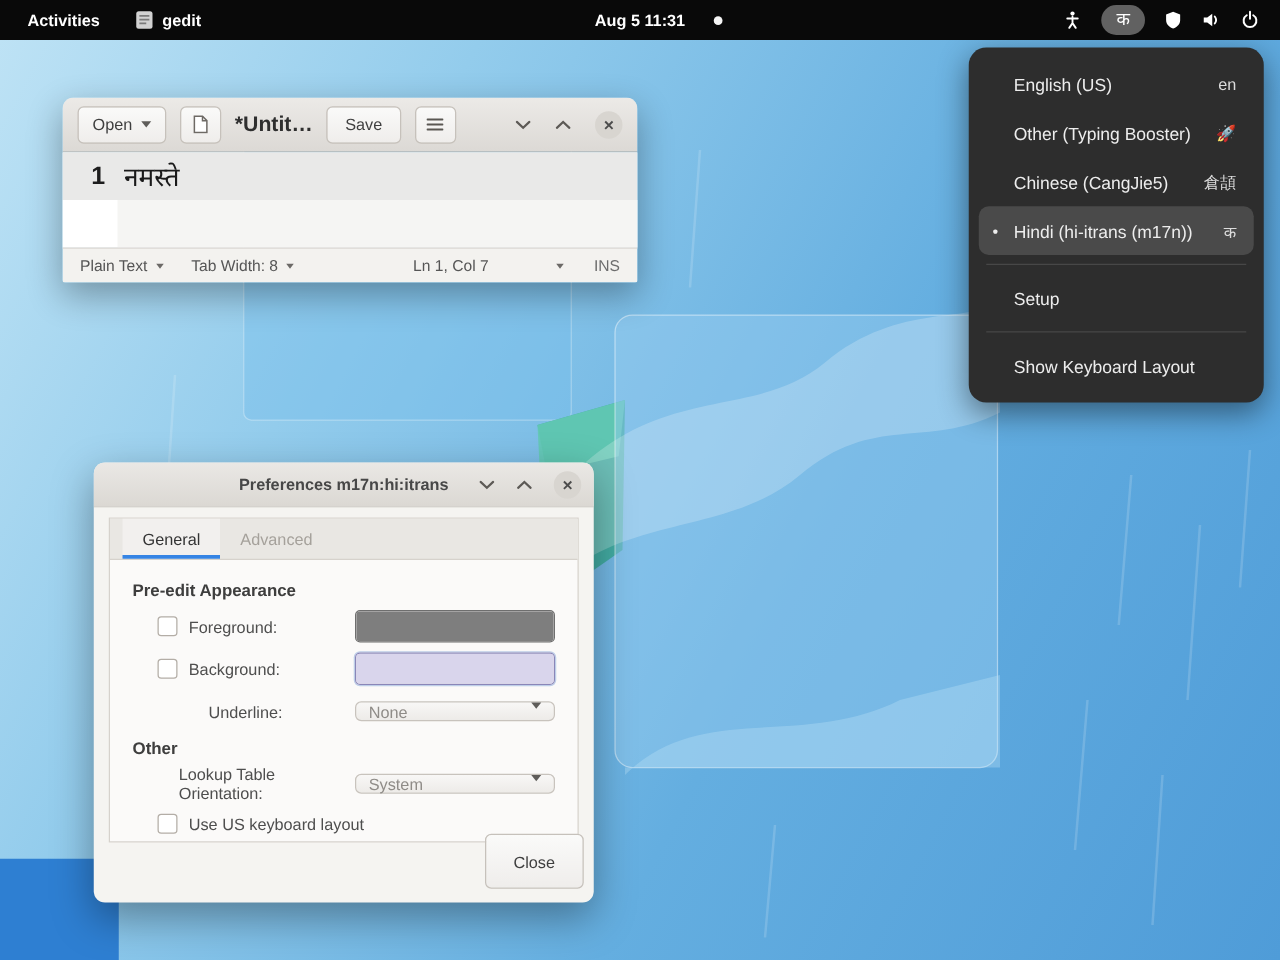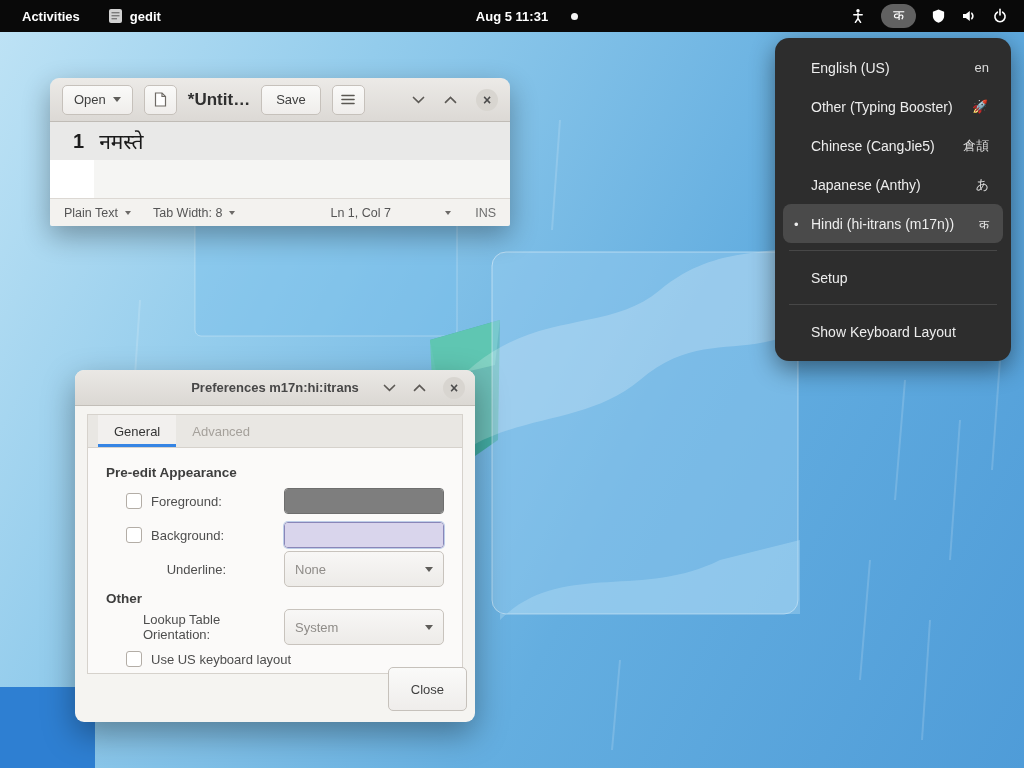--- a/index.html
+++ b/index.html
@@ -73,21 +73,21 @@
   .section-title { font-size:13.5px; font-weight:bold; color:#3e3e3e; height:24px; display:flex; align-items:center; }
   .prow { display:flex; align-items:center; height:34px; padding-left:20px; }
   .prow .left { flex:1; display:flex; align-items:center; gap:9px; font-size:13px; color:#4e4e4e; }
   .prow .left.right-align { justify-content:flex-end; padding-right:58px; }
   .checkbox { width:16px; height:16px; background:#fff; border:1px solid #b3ada6; border-radius:3px; flex:none; }
   .control { width:160px; flex:none; }
   .swatch-btn { height:26px; border-radius:4px; padding:0; overflow:hidden; }
   .swatch { width:100%; height:100%; }
   .swatch-fg { border:1px solid #6e6e6e; }
   .swatch-bg { border:1px solid #8a86b8; box-shadow:0 0 0 1px rgba(74,124,200,.35); }
-  .dropdown { height:36px; display:flex; align-items:center; justify-content:space-between; padding:0 10px; background:linear-gradient(#f8f7f6,#edebe8); border:1px solid #c8c3bd; border-radius:5px; font-size:13px; color:#8f8c88; }
+  .dropdown { height:16px; display:flex; justify-content:space-between; padding:0 10px; background:linear-gradient(#f8f7f6,#edebe8); border:1px solid #c8c3bd; border-radius:5px; font-size:13px; color:#8f8c88; }
   .prow.short { height:30px; }
   .close-row { position:absolute; right:8px; bottom:11px; }
   .prefs-close { height:44px; padding:0 22px; font-size:13px; }
 </style>
 </head>
 <body>
 
 <div class="wallpaper">
   <svg viewBox="0 0 1024 768" width="1024" height="768">
     <rect x="195" y="108" width="262" height="228" rx="6" fill="rgba(120,190,235,0.45)" stroke="rgba(255,255,255,0.30)"></rect>
@@ -164,24 +164,20 @@
     <span class="ime-badge">en</span>
   </div>
   <div class="ime-item">
     <span>Other (Typing Booster)</span>
     <span class="ime-badge">🚀</span>
   </div>
   <div class="ime-item">
     <span>Chinese (CangJie5)</span>
     <span class="ime-badge">倉頡</span>
   </div>
-  <div class="ime-item">
-    <span>Japanese (Anthy)</span>
-    <span class="ime-badge">あ</span>
-  </div>
   <div class="ime-item selected">
     <span class="ime-bullet">•</span>
     <span>Hindi (hi-itrans (m17n))</span>
     <span class="ime-badge">क</span>
   </div>
   <div class="ime-sep"></div>
   <div class="ime-item">
     <span>Setup</span>
   </div>
   <div class="ime-sep"></div>

